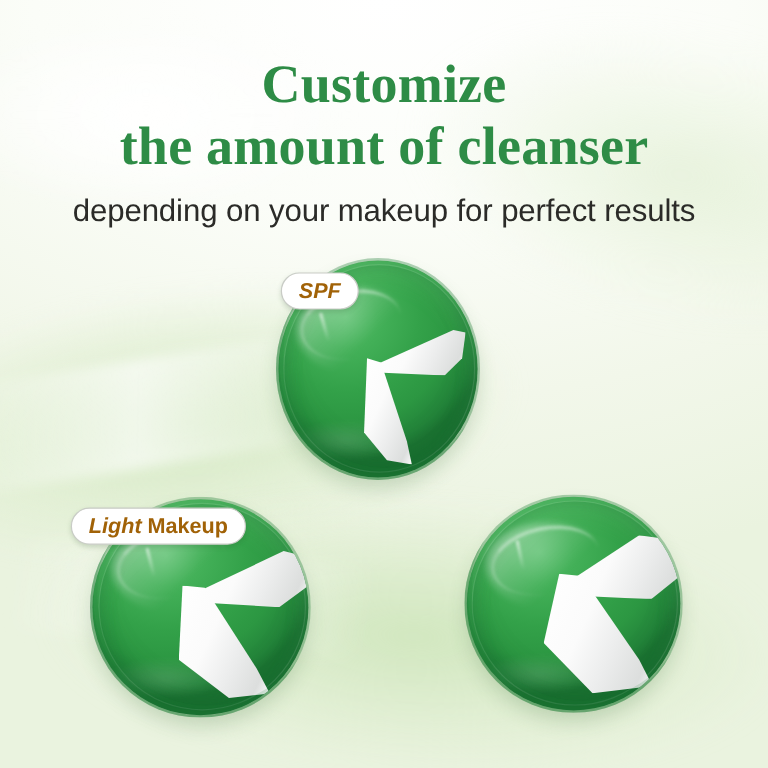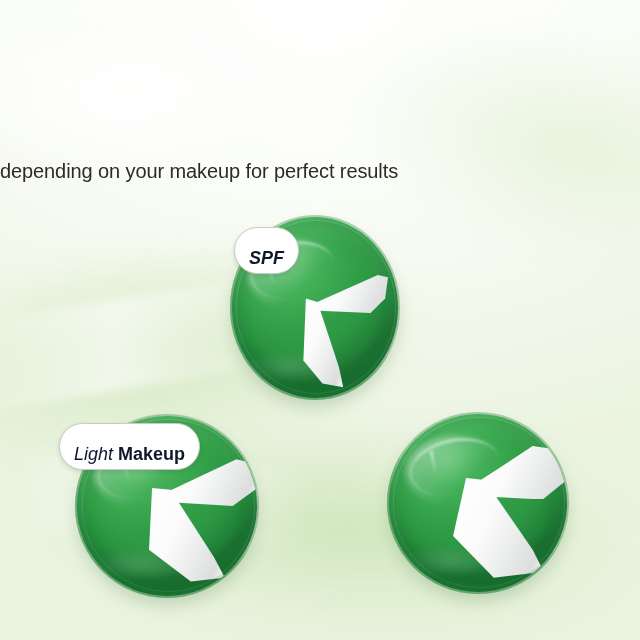--- a/index.html
+++ b/index.html
@@ -38,23 +38,23 @@
   .heading{
     position:absolute;left:0;right:0;top:44px;text-align:center;
     font-family:"Liberation Serif", serif;
     font-weight:bold;color:#2e8c46;
     font-size:45px;line-height:52px;letter-spacing:.2px;
     white-space:nowrap;
   }
   .heading .l1{display:block;}
   .heading .l2{display:block;}
   .subhead{
-    position:absolute;left:0;right:0;top:160px;text-align:left;
+    position:absolute;left:0;right:0;top:160px;text-align:center;
     font-family:"Liberation Sans", sans-serif;
-    font-weight:400;color:#2b2b28;font-size:20px;letter-spacing:-.1px;
+    font-weight:400;color:#2b2b28;font-size:26px;letter-spacing:-.1px;
     white-space:nowrap;
   }
 
   
   .sample{position:absolute;}
   .disc{
     position:absolute;left:0;top:0;width:100%;height:100%;
     border-radius:50%;
     background:
       radial-gradient(72% 66% at 34% 26%, #5fc172 0%, #44b159 22%, #33a149 52%, #2c9742 74%, #23843a 92%, #1d7533 100%);
@@ -113,42 +113,46 @@
       linear-gradient(115deg,#ffffff 0%,#fbfbfb 38%,#eceded 62%,#dcdedd 86%,#ffffff 100%);
     filter:drop-shadow(-2px 2px 2px rgba(18,90,40,.35));
   }
 
   
   .badge{
     position:absolute;
     background:#ffffff;
     border:1px solid #c9ccc6;
     border-radius:999px;
-    padding:20px 14px 5px;
-    font-size:18px;line-height:20px;color:#0f172a;
+    padding:4px 14px 5px;
+    font-size:18px;line-height:20px;color:#a16207;
     white-space:nowrap;
     box-shadow:0 2px 4px rgba(40,80,40,.18);
     z-index:5;
   }
-  .badge .em{font-style:italic;font-weight:normal;}
+  .badge .em{font-style:italic;font-weight:bold;}
   .badge .rest{font-style:normal;font-weight:700;}
   .badge.spf{font-style:italic;font-weight:bold;}
 </style>
 </head>
 <body>
 
 <div id="stage">
 
   <div class="wash w4"></div>
   <div class="wash w3"></div>
   <div class="wash w1"></div>
   <div class="wash w2"></div>
   <div class="wash w5"></div>
   <div class="wash w6"></div>
 
+  <div class="heading">
+    <span class="l1">Customize</span>
+    <span class="l2">the amount of cleanser</span>
+  </div>
   <div class="subhead">depending on your makeup for perfect results</div>
 
   <div class="sample" id="s-spf" style="left:232px;top:217px;width:166px;height:181px;">
     <div class="disc">
       <div class="gloss"></div>
       <div class="gloss-arc"></div>
       <div class="tick" style="left:22%;top:24%;transform:rotate(-16deg);"></div>
       <div class="sheen-bottom"></div>
       <div class="rim2"></div>
 

